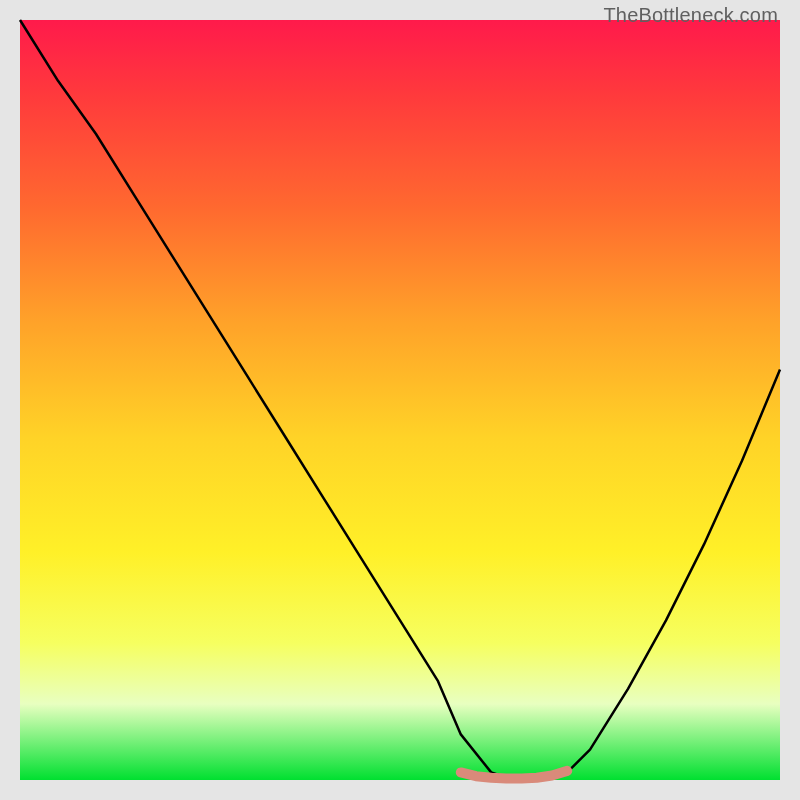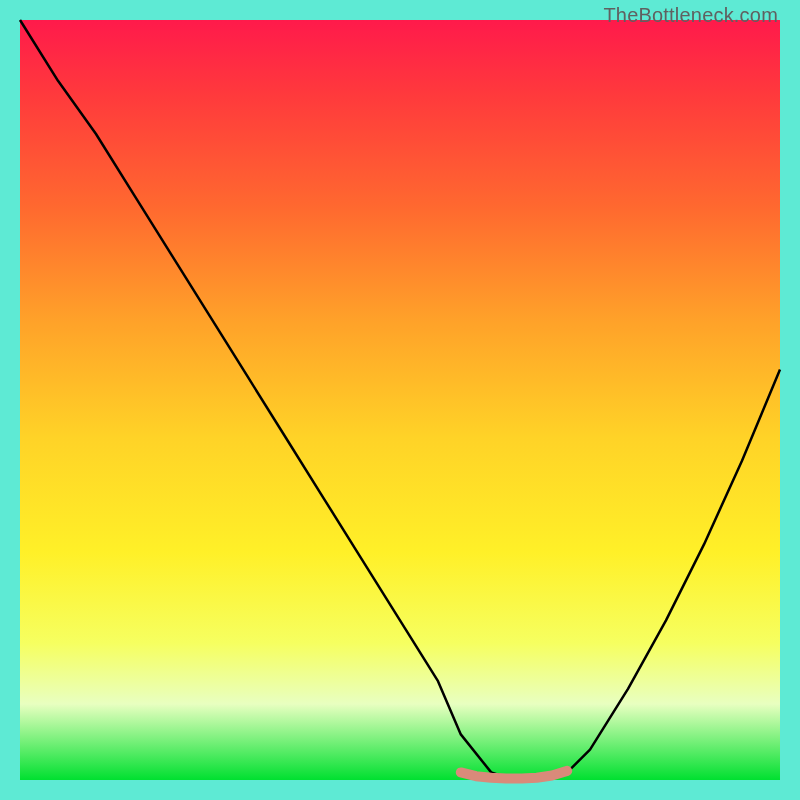--- a/index.html
+++ b/index.html
@@ -8,21 +8,21 @@
     width: 800px;
     height: 800px;
     background: #000;
     font-family: Arial, Helvetica, sans-serif;
     overflow: hidden;
   }
   .container {
     position: relative;
     width: 800px;
     height: 800px;
-    background: #5eead4;
+    background: #e5e5e5;
   }
   .plot-area {
     position: absolute;
     left: 20px;
     top: 20px;
     width: 760px;
     height: 760px;
     
     background: linear-gradient(
       to bottom,

